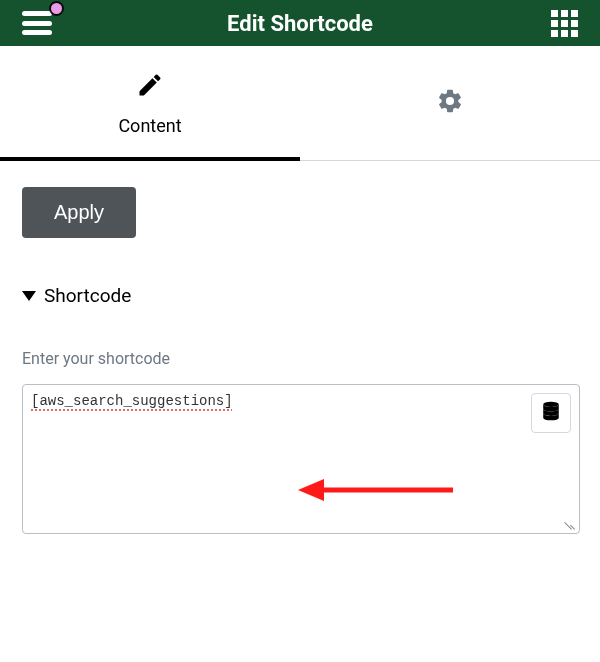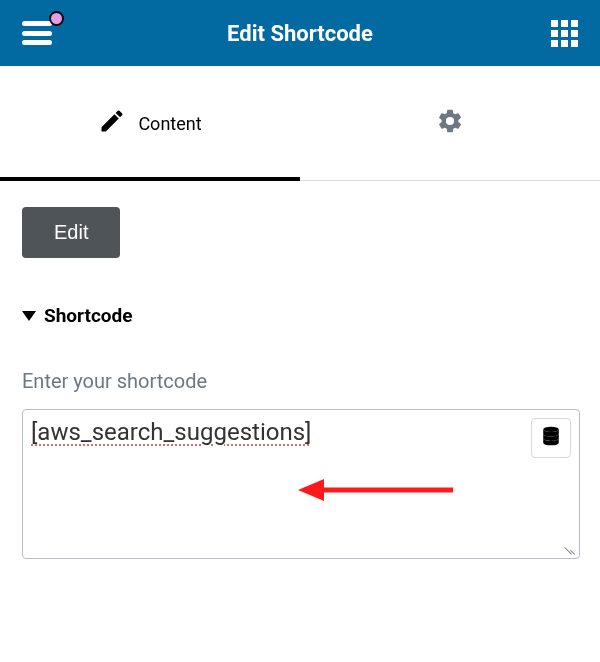--- a/index.html
+++ b/index.html
@@ -1,43 +1,43 @@
 <!DOCTYPE html>
 <html><head>
   <meta charset="utf-8">
   <style>
     * { box-sizing: border-box; margin: 0; padding: 0; }
     body { font-family: -apple-system, BlinkMacSystemFont, "Segoe UI", Roboto, Helvetica, Arial, sans-serif; width: 600px; height: 662px; background: #fff; overflow: hidden; }
 
-    .header { background: #0369a1; height: 66px; display: flex; align-items: center; justify-content: space-between; padding: 0 22px; position: relative; }
+    .header { background: #14532d; height: 46px; display: flex; align-items: center; justify-content: space-between; padding: 0 22px; position: relative; }
     .hamburger { width: 30px; height: 24px; display: flex; flex-direction: column; justify-content: space-between; cursor: pointer; position: relative; }
     .hamburger .bar { height: 5px; background: #fff; border-radius: 3px; }
     .pink-dot { position: absolute; top: -10px; right: -12px; width: 15px; height: 15px; background: #e89ce8; border-radius: 50%; border: 2px solid #0c0c0d; }
     .header-title { color: #fff; font-size: 22px; font-weight: 700; position: absolute; left: 50%; transform: translateX(-50%); }
     .grid-icon { display: grid; grid-template-columns: repeat(3, 7px); grid-template-rows: repeat(3, 7px); gap: 3px; cursor: pointer; }
     .grid-icon div { background: #fff; }
 
     .tabs { display: flex; height: 115px; border-bottom: 1px solid #d5d8dc; }
-    .tab { flex: 1; display: flex; flex-direction: row; align-items: center; justify-content: center; gap: 12px; cursor: pointer; position: relative; color: #6d7882; }
+    .tab { flex: 1; display: flex; flex-direction: column; align-items: center; justify-content: center; gap: 12px; cursor: pointer; position: relative; color: #6d7882; }
     .tab.active { color: #000; }
     .tab.active::after { content: ""; position: absolute; bottom: -1px; left: 0; right: 0; height: 4px; background: #000; }
     .tab-label { font-size: 18px; }
     .tab-icon svg { width: 28px; height: 28px; }
 
     .update-row { display: flex; align-items: center; justify-content: space-between; padding: 26px 22px 28px 22px; }
     .update-text { font-size: 20px; color: #6d7882; }
     .apply-btn { background: #4f5459; color: #fff; border: none; font-size: 20px; padding: 14px 32px; border-radius: 4px; cursor: pointer; font-weight: 400; }
 
     .section { padding: 18px 22px 8px 22px; }
     .section-header { display: flex; align-items: center; gap: 8px; cursor: pointer; }
     .caret { width: 0; height: 0; border-left: 7px solid transparent; border-right: 7px solid transparent; border-top: 10px solid #000; }
-    .section-title { font-size: 19px; font-weight: 700; }
+    .section-title { font-size: 19px; font-weight: 400; }
 
     .field { padding: 34px 22px 0 22px; }
-    .field-label { font-size: 20px; color: #6d7882; margin-bottom: 16px; display: block; }
+    .field-label { font-size: 16px; color: #6d7882; margin-bottom: 16px; display: block; }
     .textarea-wrap { position: relative; border: 1px solid #b8bec5; border-radius: 4px; width: 558px; height: 150px; padding: 8px 52px 8px 8px; }
     .shortcode-value { text-decoration: underline dotted #e06b6b; text-decoration-thickness: 2px; text-underline-offset: 4px; }
     .db-btn { position: absolute; top: 8px; right: 8px; width: 40px; height: 40px; border: 1px solid #d5d8dc; border-radius: 4px; display: flex; align-items: center; justify-content: center; cursor: pointer; background: #fff; }
     .db-btn svg { width: 18px; height: 20px; }
     .resize-handle { position: absolute; bottom: 4px; right: 4px; width: 12px; height: 12px; }
     .resize-handle::before, .resize-handle::after { content: ""; position: absolute; background: #888; }
     .resize-handle::before { width: 1px; height: 10px; right: 3px; bottom: 0; transform: rotate(-45deg); transform-origin: bottom right; }
     .resize-handle::after { width: 1px; height: 6px; right: 0; bottom: 0; transform: rotate(-45deg); transform-origin: bottom right; }
 
     .arrow-annotation { position: absolute; pointer-events: none; }
@@ -78,34 +78,34 @@
   <div class="tab">
     <span class="tab-icon">
       <svg viewBox="0 0 24 24" fill="currentColor">
           <path d="M19.14 12.94a7.07 7.07 0 0 0 0-1.88l2.03-1.58a.5.5 0 0 0 .12-.64l-1.92-3.32a.5.5 0 0 0-.6-.22l-2.39.96a7.03 7.03 0 0 0-1.62-.94l-.36-2.54a.5.5 0 0 0-.5-.42h-3.84a.5.5 0 0 0-.5.42l-.36 2.54c-.58.24-1.12.56-1.62.94l-2.39-.96a.5.5 0 0 0-.6.22L2.71 8.84a.5.5 0 0 0 .12.64l2.03 1.58a7.07 7.07 0 0 0 0 1.88l-2.03 1.58a.5.5 0 0 0-.12.64l1.92 3.32c.14.24.42.34.6.22l2.39-.96c.5.38 1.04.7 1.62.94l.36 2.54a.5.5 0 0 0 .5.42h3.84a.5.5 0 0 0 .5-.42l.36-2.54c.58-.24 1.12-.56 1.62-.94l2.39.96c.24.1.5 0 .6-.22l1.92-3.32a.5.5 0 0 0-.12-.64l-2.03-1.58zM12 15.5A3.5 3.5 0 1 1 12 8.5a3.5 3.5 0 0 1 0 7z"></path>
         </svg>
     </span>
   </div>
 </div>
 
 <div class="update-row">
-  <button class="apply-btn">Edit</button>
+  <button class="apply-btn">Apply</button>
 </div>
 
 <div class="section">
   <div class="section-header">
     <span class="caret"></span>
     <span class="section-title">Shortcode</span>
   </div>
 </div>
 
 <div class="field">
   <label class="field-label">Enter your shortcode</label>
   <div class="textarea-wrap">
-    <div contenteditable="true" style="width: 100%; height: 100%; outline: none; font-size: 24px; color: rgb(51, 51, 51); overflow: auto;">
+    <div contenteditable="true" style="width: 100%; height: 100%; outline: none; font-size: 14px; color: rgb(51, 51, 51); overflow: auto; font-family: Liberation Mono, monospace;">
       <span class="shortcode-value">[aws_search_suggestions]</span>
     </div>
     <div class="db-btn">
       <span>
         <svg viewBox="0 0 16 18" fill="#000">
             <ellipse cx="8" cy="3" rx="7" ry="2.4"></ellipse>
             <path d="M1 3v4c0 1.33 3.13 2.4 7 2.4s7-1.07 7-2.4V3c0 1.33-3.13 2.4-7 2.4S1 4.33 1 3z"></path>
             <path d="M1 7v4c0 1.33 3.13 2.4 7 2.4s7-1.07 7-2.4V7c0 1.33-3.13 2.4-7 2.4S1 8.33 1 7z"></path>
             <path d="M1 11v4c0 1.33 3.13 2.4 7 2.4s7-1.07 7-2.4v-4c0 1.33-3.13 2.4-7 2.4S1 12.33 1 11z"></path>
           </svg>

